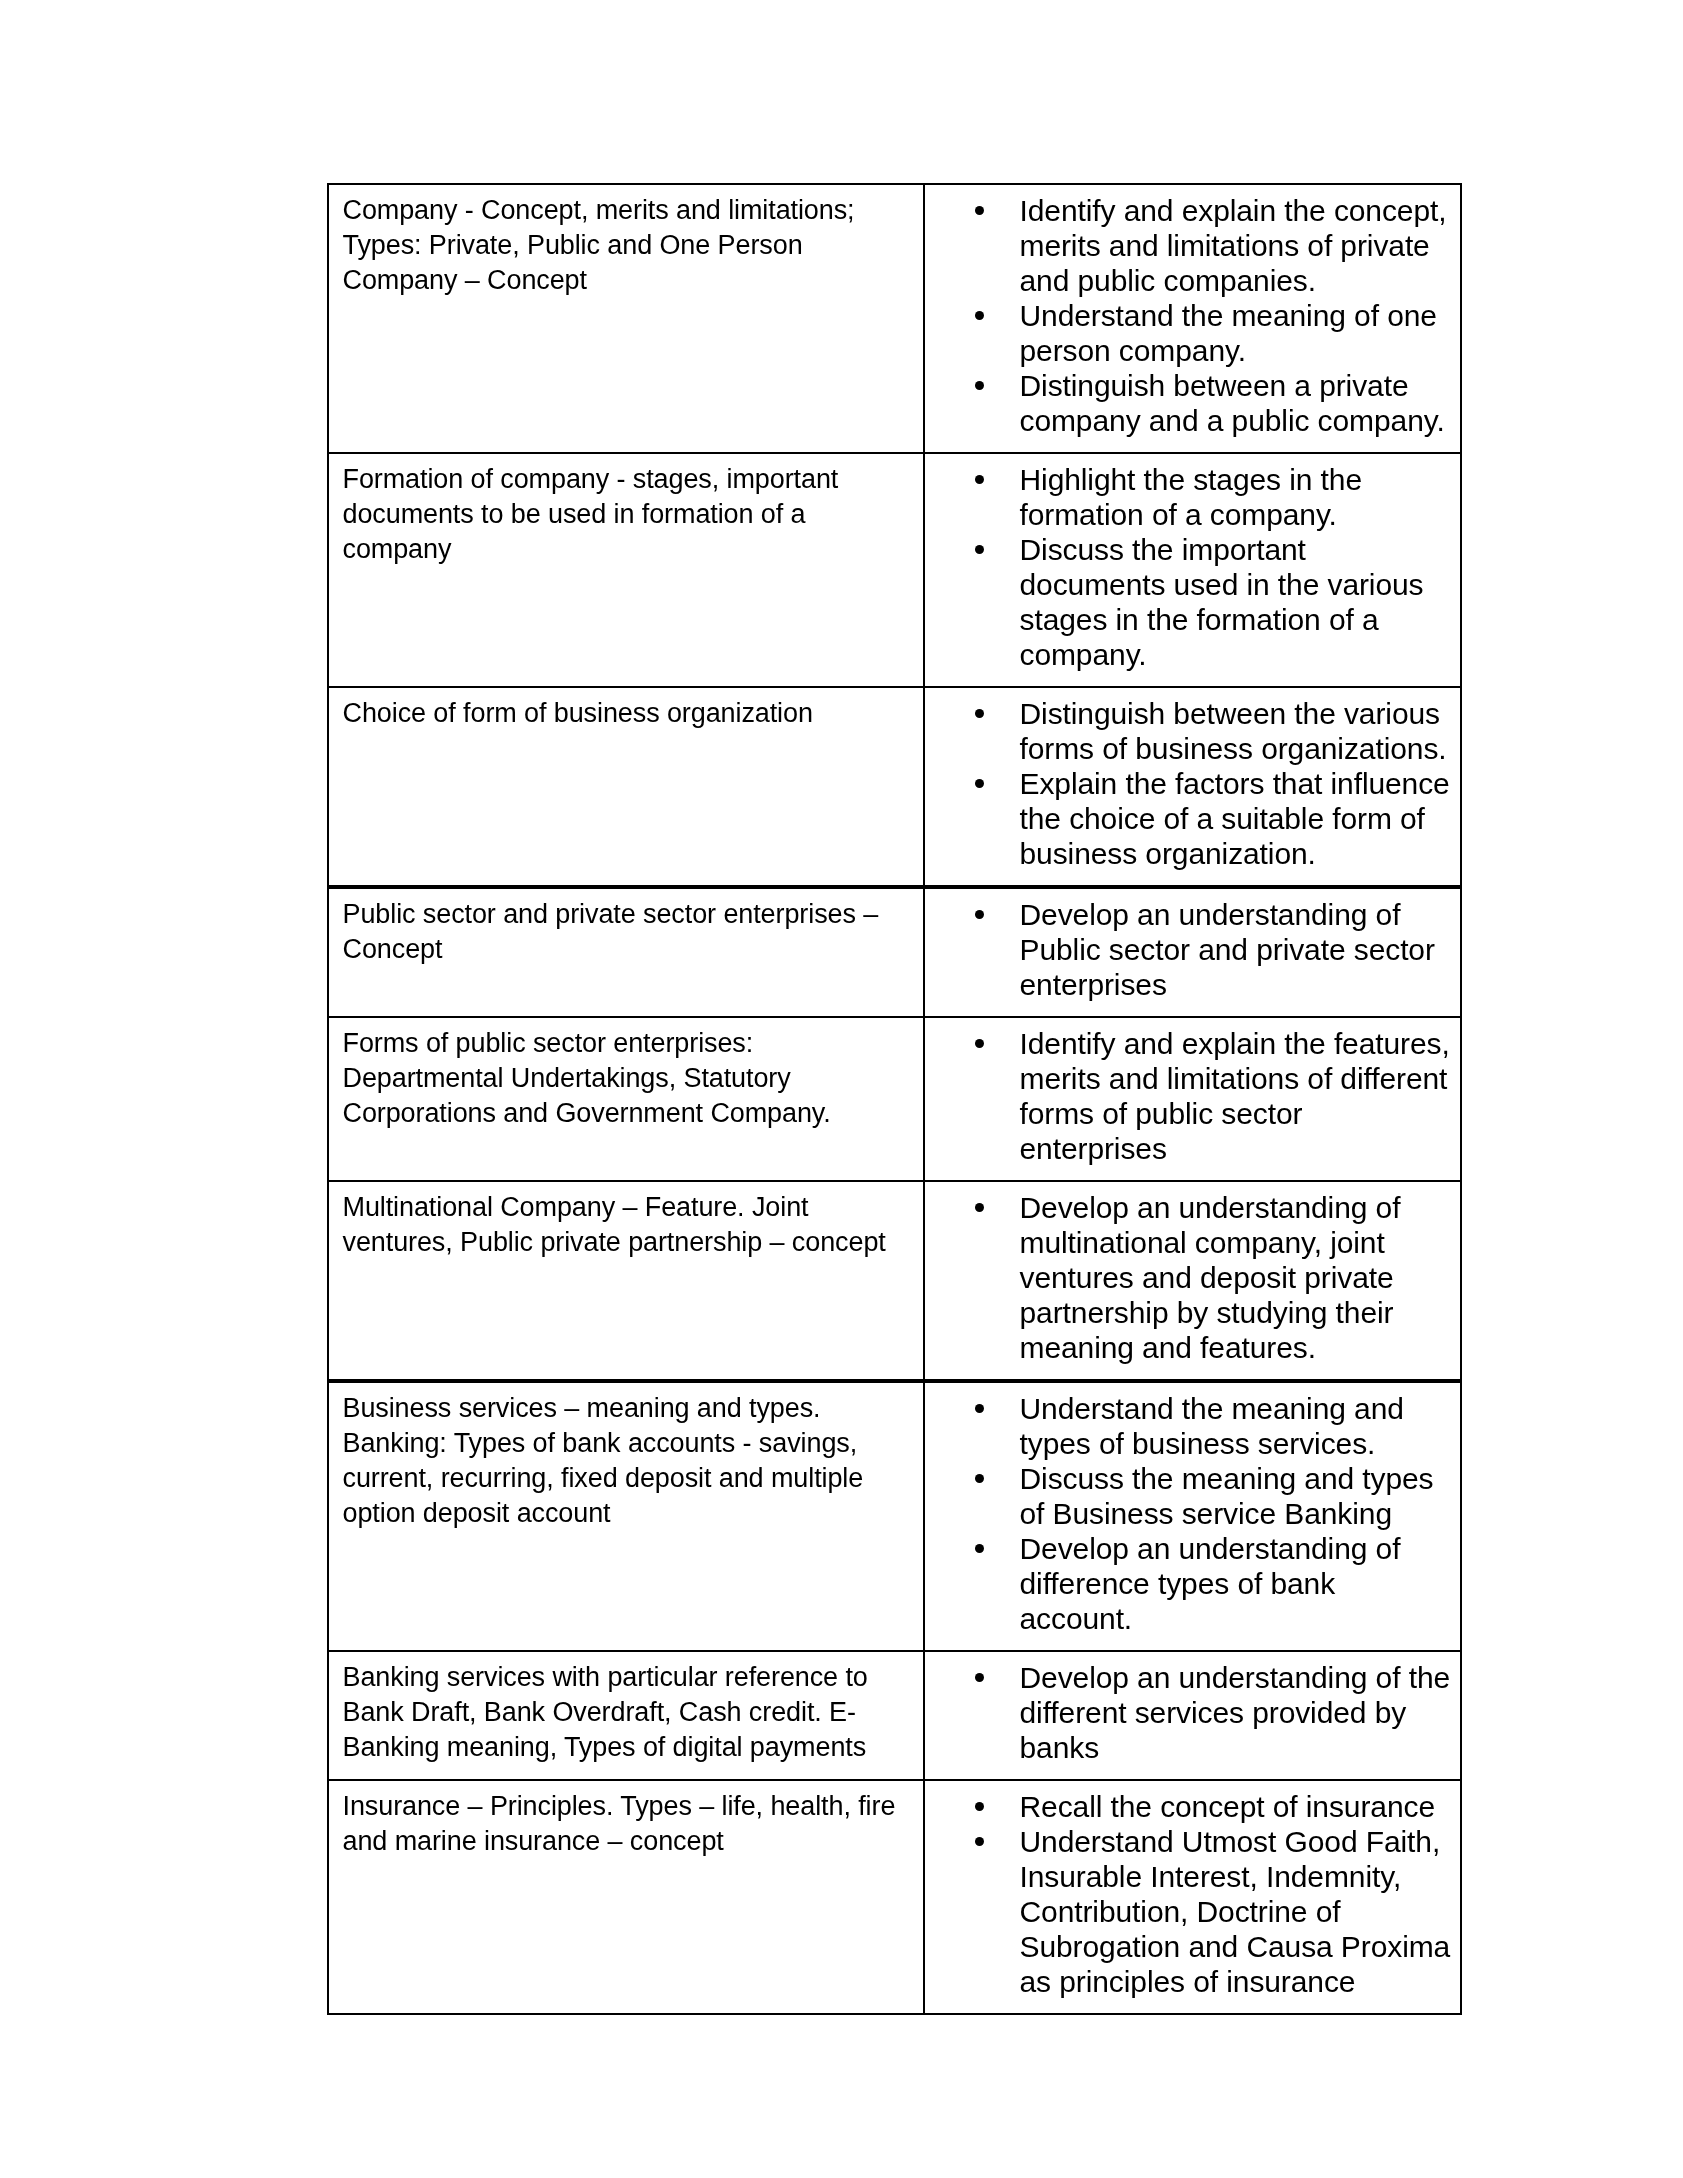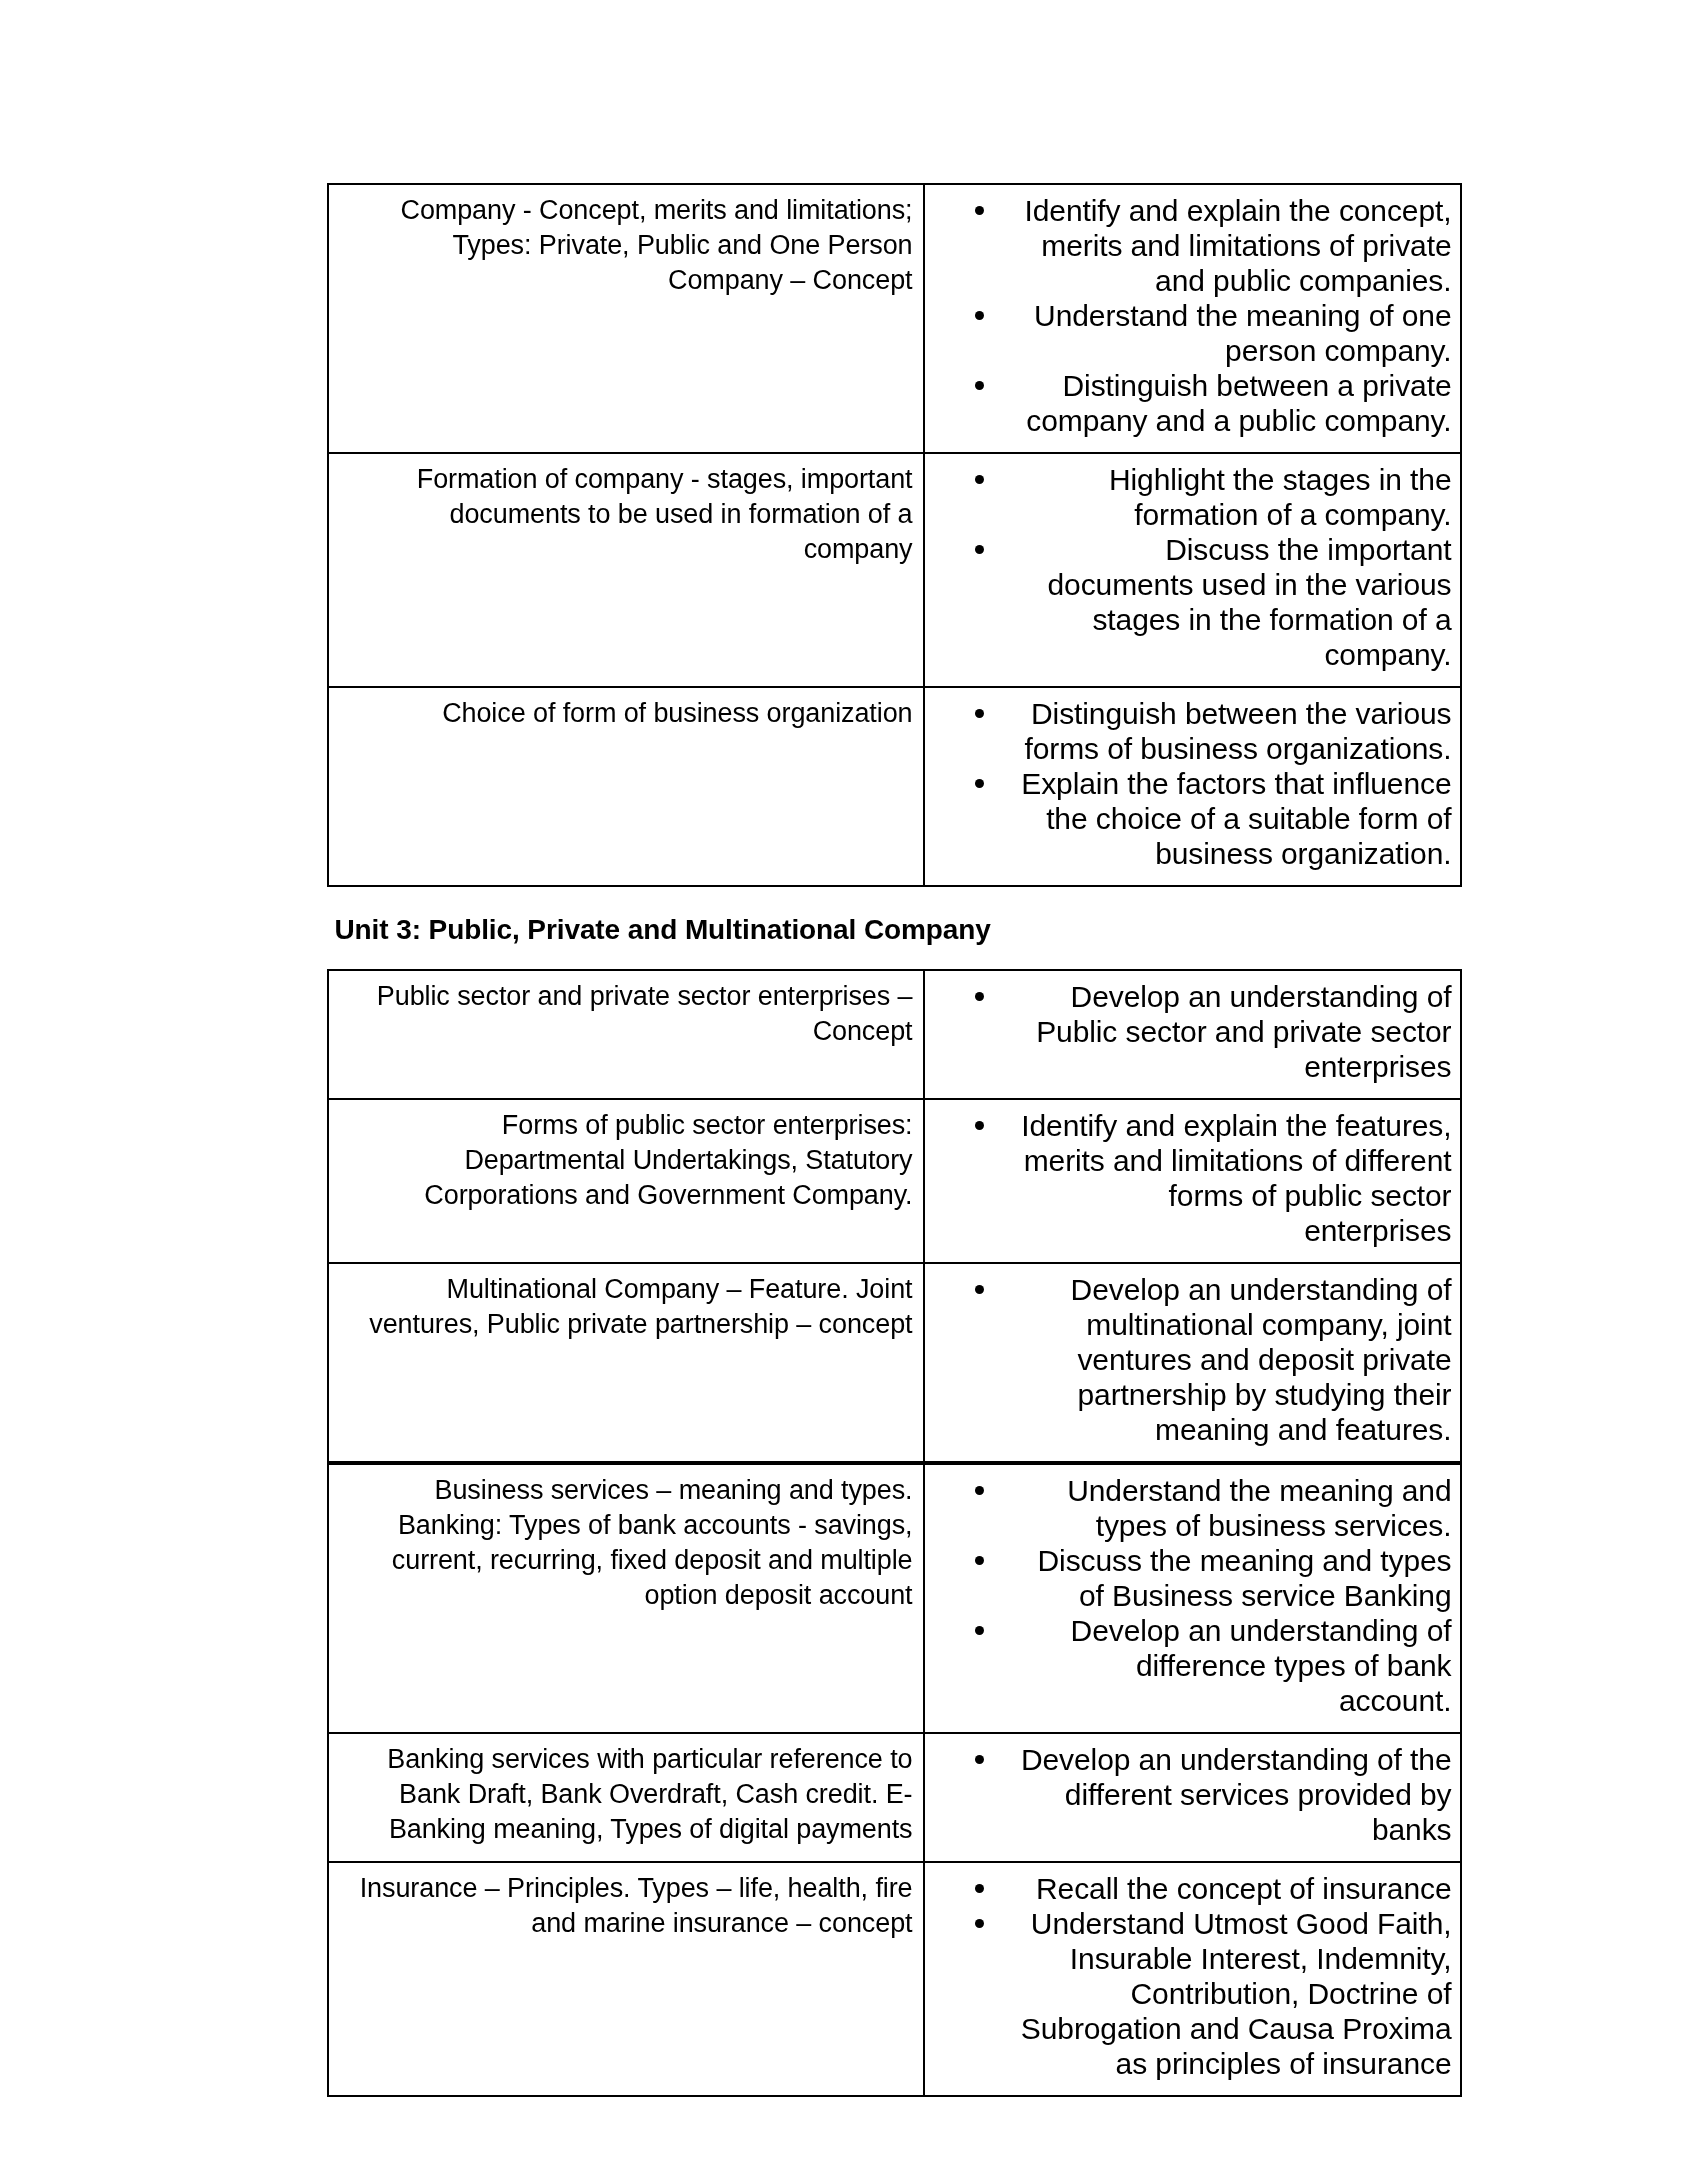--- a/index.html
+++ b/index.html
@@ -27,21 +27,20 @@
     width: 1148px;
     margin: 0 auto;
     padding-left: 59px;
     box-sizing: border-box;
   }
   table.syl {
     width: 1129px;
     border-collapse: collapse;
     table-layout: fixed;
     margin: 0 0 0 0;
-    text-align: right;
   }
   table.syl td {
     border: 2px solid #000000;
     vertical-align: top;
     padding: 0;
   }
   td.col-left {
     width: 594px;
   }
   td.col-right {
@@ -121,21 +120,20 @@
           <td class="col-right">
             <ul class="outcomes">
               <li><span class="bullet-dot"></span><span>Distinguish between the various forms of business organizations.</span></li>
               <li><span class="bullet-dot"></span><span>Explain the factors that influence the choice of a suitable form of business organization.</span></li>
             </ul>
           </td>
         </tr>
       </tbody>
     </table>
 
-    <div class="unit-heading">Unit 3: Public, Private and Multinational Company</div>
 
     <table class="syl">
       <tbody>
         <tr>
           <td class="col-left">
             <div class="cell-text">Public sector and private sector enterprises – Concept</div>
           </td>
           <td class="col-right">
             <ul class="outcomes">
               <li><span class="bullet-dot"></span><span>Develop an understanding of Public sector and private sector enterprises</span></li>

